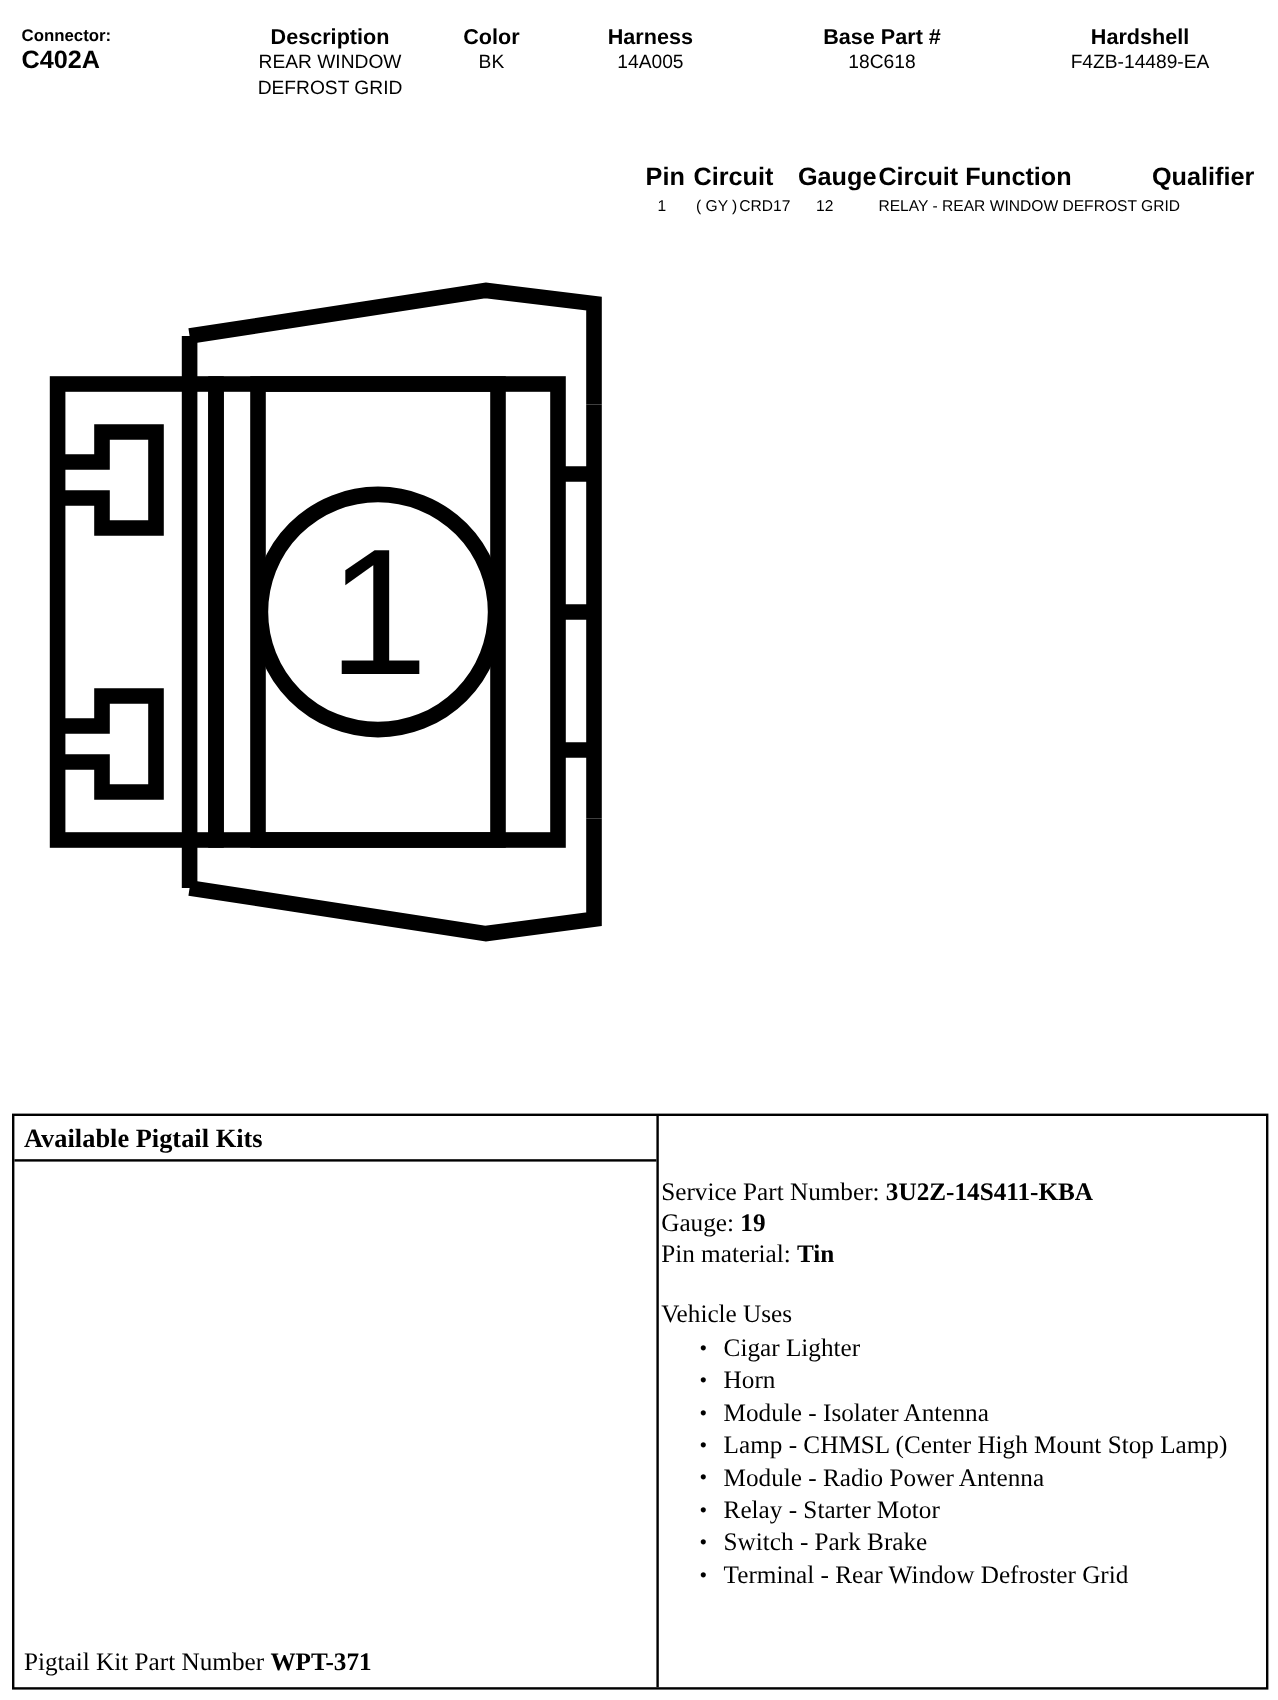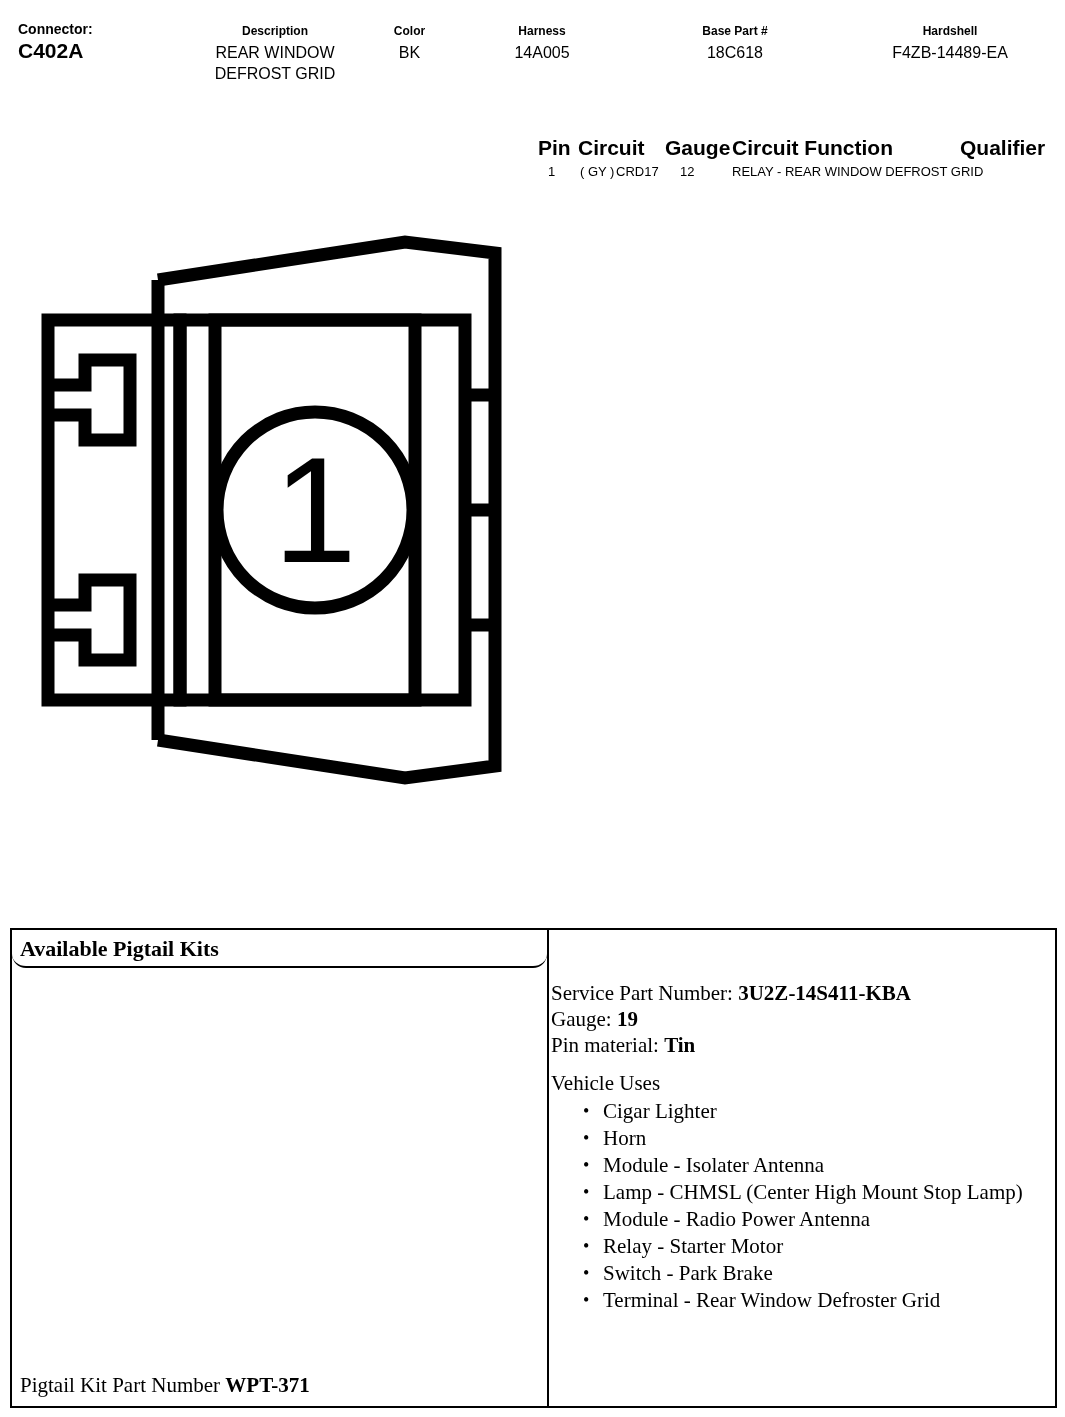--- a/index.html
+++ b/index.html
@@ -23,21 +23,21 @@
     left: 0;
     width: 1065px;
     height: 80px;
   }
   .hdr-col {
     position: absolute;
     text-align: center;
   }
   .hdr-label {
     font-weight: bold;
-    font-size: 12px;
+    font-size: 18px;
     line-height: 22px;
     white-space: nowrap;
   }
   .hdr-value {
     font-size: 16px;
     line-height: 21px;
     white-space: nowrap;
   }
   .hdr-value.two-line {
     white-space: normal;
@@ -122,41 +122,40 @@
     box-sizing: border-box;
     border-right: 2px solid #000;
   }
   .pigtail-title {
     height: 38px;
     box-sizing: border-box;
     border-bottom: 2px solid #000;
     font-weight: bold;
     font-size: 22px;
     padding: 6px 0 0 8px;
-    border-radius: 14px;
   }
   .pigtail-kit-number {
     position: absolute;
     left: 8px;
     bottom: 8px;
     font-size: 21px;
   }
   .pigtail-kit-number b { font-weight: bold; }
 
   .pigtail-right {
     position: absolute;
     left: 539px;
     top: 50px;
     width: 505px;
     font-size: 21px;
     line-height: 26px;
   }
   .pigtail-right .line b { font-weight: bold; }
   .vehicle-uses-title {
-    margin-top: 12px;
+    margin-top: 24px;
   }
   ul.uses {
     margin: 2px 0 0 0;
     padding-left: 52px;
     list-style: none;
   }
   ul.uses li {
     position: relative;
     line-height: 27px;
   }

